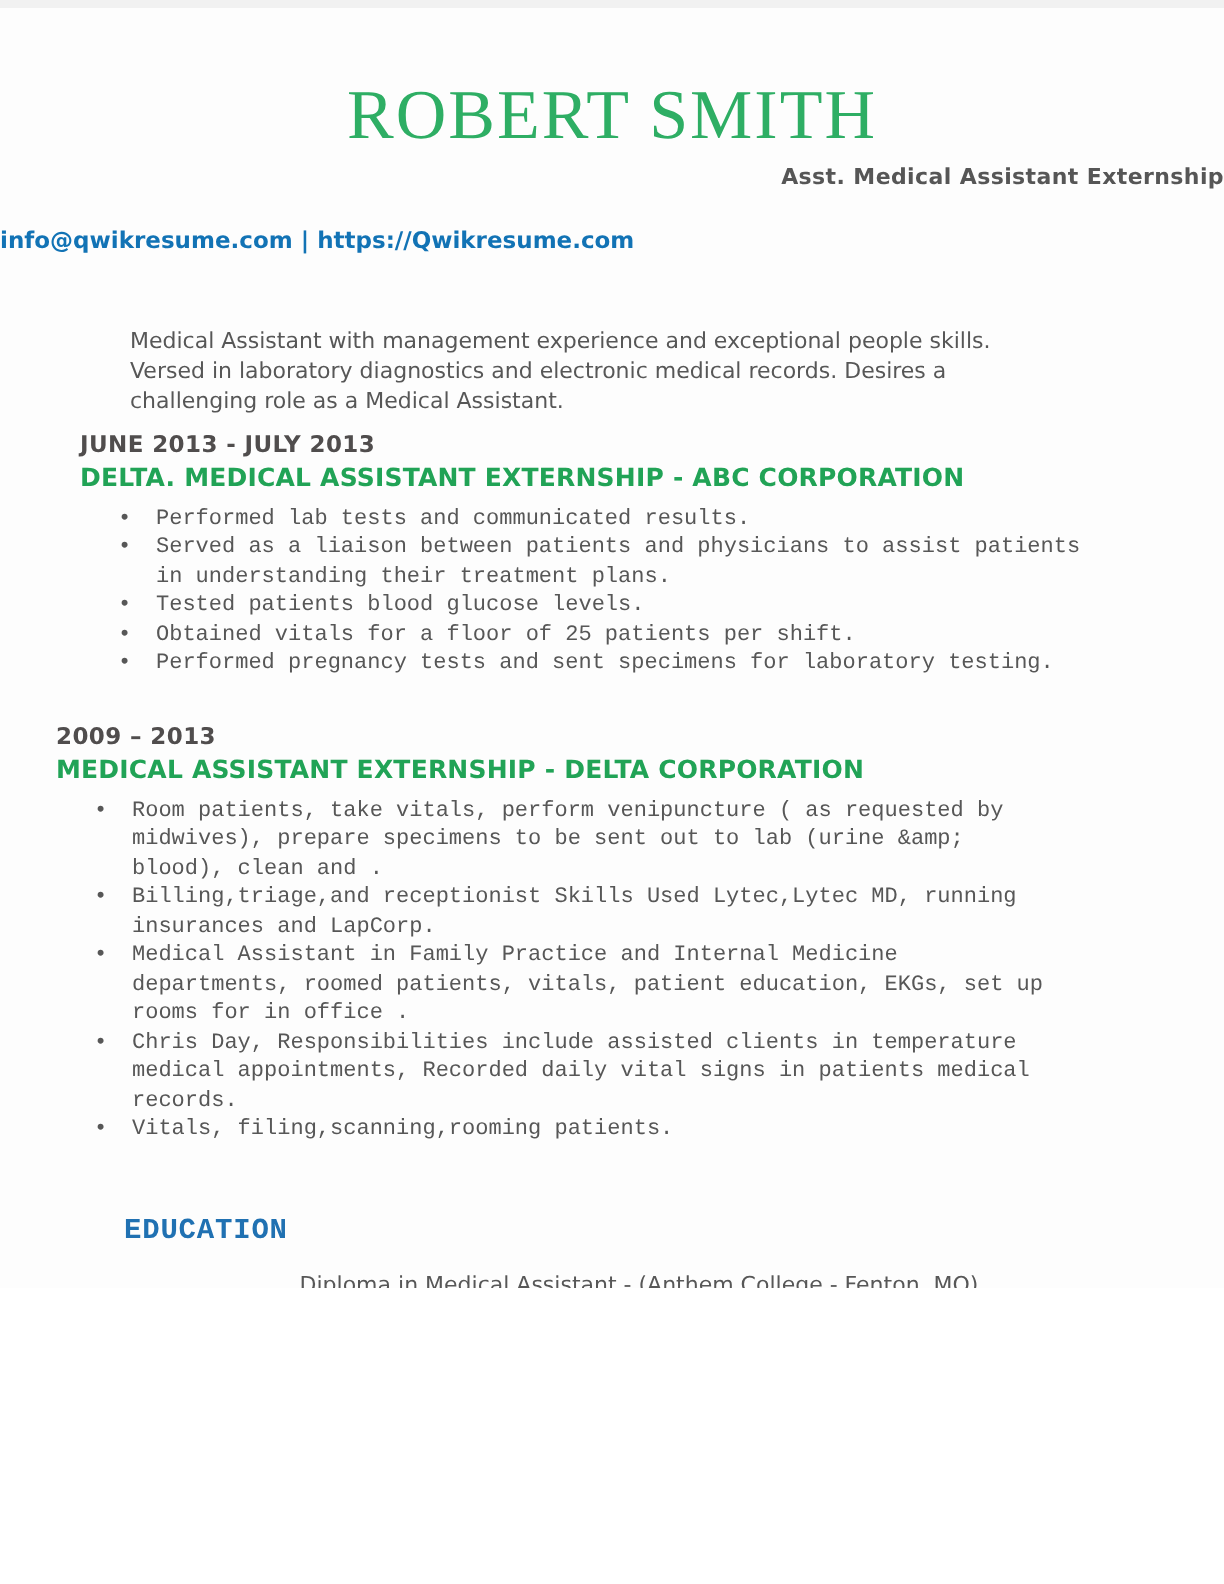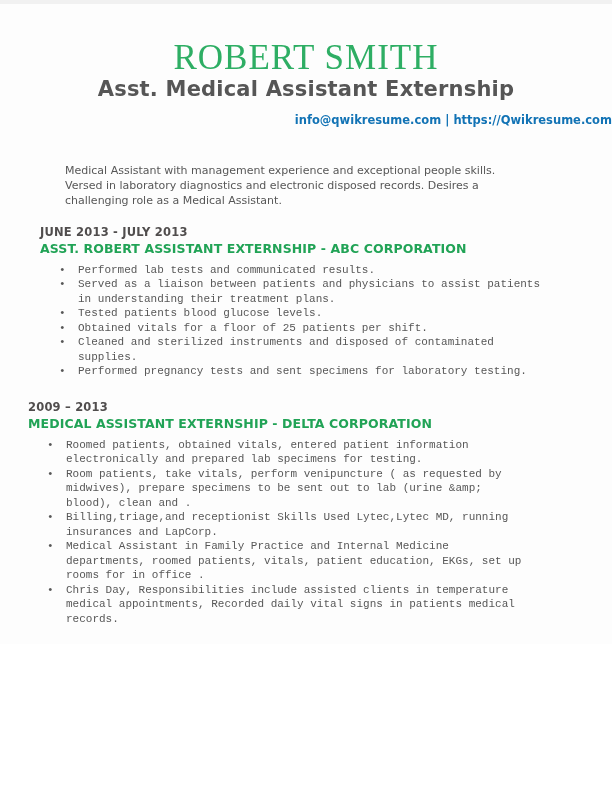--- a/index.html
+++ b/index.html
@@ -16,45 +16,45 @@
   .name {
     margin-top:36px;
     text-align:center;
     font-family:"Liberation Serif", serif;
     font-size:35px; line-height:36px;
     font-weight:400;
     letter-spacing:1px;
     color:#2eae64;
   }
   .subtitle {
-    text-align:center;
+    text-align:right;
     margin-top:4px;
-    font-size:21px; line-height:18px;
+    font-size:11px; line-height:18px;
     font-weight:bold;
     letter-spacing:0.2px;
     color:#565656;
   }
   .contact {
-    text-align:right;
+    text-align:left;
     margin-top:15px;
     font-size:11.5px;
     font-weight:bold;
     color:#1273b5;
   }
   .contact span { color:#1273b5; }
   
   .summary {
     margin:36px 70px 0 65px;
     max-width:455px;
     font-size:11px; line-height:15.2px;
     color:#575757;
   }
   
   .job { margin-left:40px; margin-right:38px; }
-  .job-1 { margin-top:16px; }
+  .job-1 { margin-top:6px; }
   .job-2 { margin-top:21px;margin-left:28px; }
   .job-dates {
     font-size:11.5px; line-height:14px;
     font-weight:bold;
     color:#504d4d;
     letter-spacing:0.2px;
   }
   .job-title {
     margin-top:2px;
     font-size:12.5px; line-height:15px;
@@ -77,21 +77,21 @@
   ul.bullets li::before {
     content:"\2022";
     position:absolute;
     left:-19px; top:0;
     color:#575757;
   }
   
   .education { margin:35px 40px 0; }
   .edu-heading {
     margin-left:22px;
-    font-family:Liberation Serif, serif;
+    font-family:Liberation Mono, monospace;
     font-size:14.5px; line-height:16px;
     font-weight:bold;
     letter-spacing:0.4px;
     color:#2071b2;
   }
   .edu-item {
     margin-top:12px;
     margin-left:27px;
     font-size:11px; line-height:14.5px;
     color:#575757;
@@ -122,44 +122,43 @@
 </head>
 <body>
 
 <div class="page">
 
   <div class="name">ROBERT SMITH</div>
   <div class="subtitle">Asst. Medical Assistant Externship</div>
 
   <div class="contact"><span>info@qwikresume.com</span><span> | </span><span>https://Qwikresume.com</span></div>
 
-  <div class="summary">Medical Assistant with management experience and exceptional people skills. Versed in laboratory diagnostics and electronic disposed records. Desires a challenging role as a Medical Assistant.</div>
+  <div class="summary">Medical Assistant with management experience and exceptional people skills. Versed in laboratory diagnostics and electronic medical records. Desires a challenging role as a Medical Assistant.</div>
 
   <div class="job job-1">
     <div class="job-dates">JUNE 2013 - JULY 2013</div>
-    <div class="job-title">ASST. ROBERT ASSISTANT EXTERNSHIP - ABC CORPORATION</div>
+    <div class="job-title">DELTA. MEDICAL ASSISTANT EXTERNSHIP - ABC CORPORATION</div>
     <ul class="bullets">
         <li>Performed lab tests and communicated results.</li>
         <li>Served as a liaison between patients and physicians to assist patients in understanding their treatment plans.</li>
         <li>Tested patients blood glucose levels.</li>
         <li>Obtained vitals for a floor of 25 patients per shift.</li>
-        <li>Cleaned and sterilized instruments and disposed of contaminated supplies.</li>
         <li>Performed pregnancy tests and sent specimens for laboratory testing.</li>
       </ul>
   </div>
 
   <div class="job job-2">
     <div class="job-dates">2009 – 2013</div>
     <div class="job-title">MEDICAL ASSISTANT EXTERNSHIP - DELTA CORPORATION</div>
     <ul class="bullets">
-        <li>Roomed patients, obtained vitals, entered patient information electronically and prepared lab specimens for testing.</li>
         <li>Room patients, take vitals, perform venipuncture ( as requested by midwives), prepare specimens to be sent out to lab (urine &amp;amp; blood), clean and .</li>
         <li>Billing,triage,and receptionist Skills Used Lytec,Lytec MD, running insurances and LapCorp.</li>
         <li>Medical Assistant in Family Practice and Internal Medicine departments, roomed patients, vitals, patient education, EKGs, set up rooms for in office .</li>
         <li>Chris Day, Responsibilities include assisted clients in temperature medical appointments, Recorded daily vital signs in patients medical records.</li>
+        <li>Vitals, filing,scanning,rooming patients.</li>
       </ul>
   </div>
 
   <div class="education">
     <div class="edu-heading">EDUCATION</div>
     <div class="edu-item">Diploma in Medical Assistant - (Anthem College - Fenton, MO)</div>
   </div>
   <div class="edu-dotted-line"></div>
 
 

